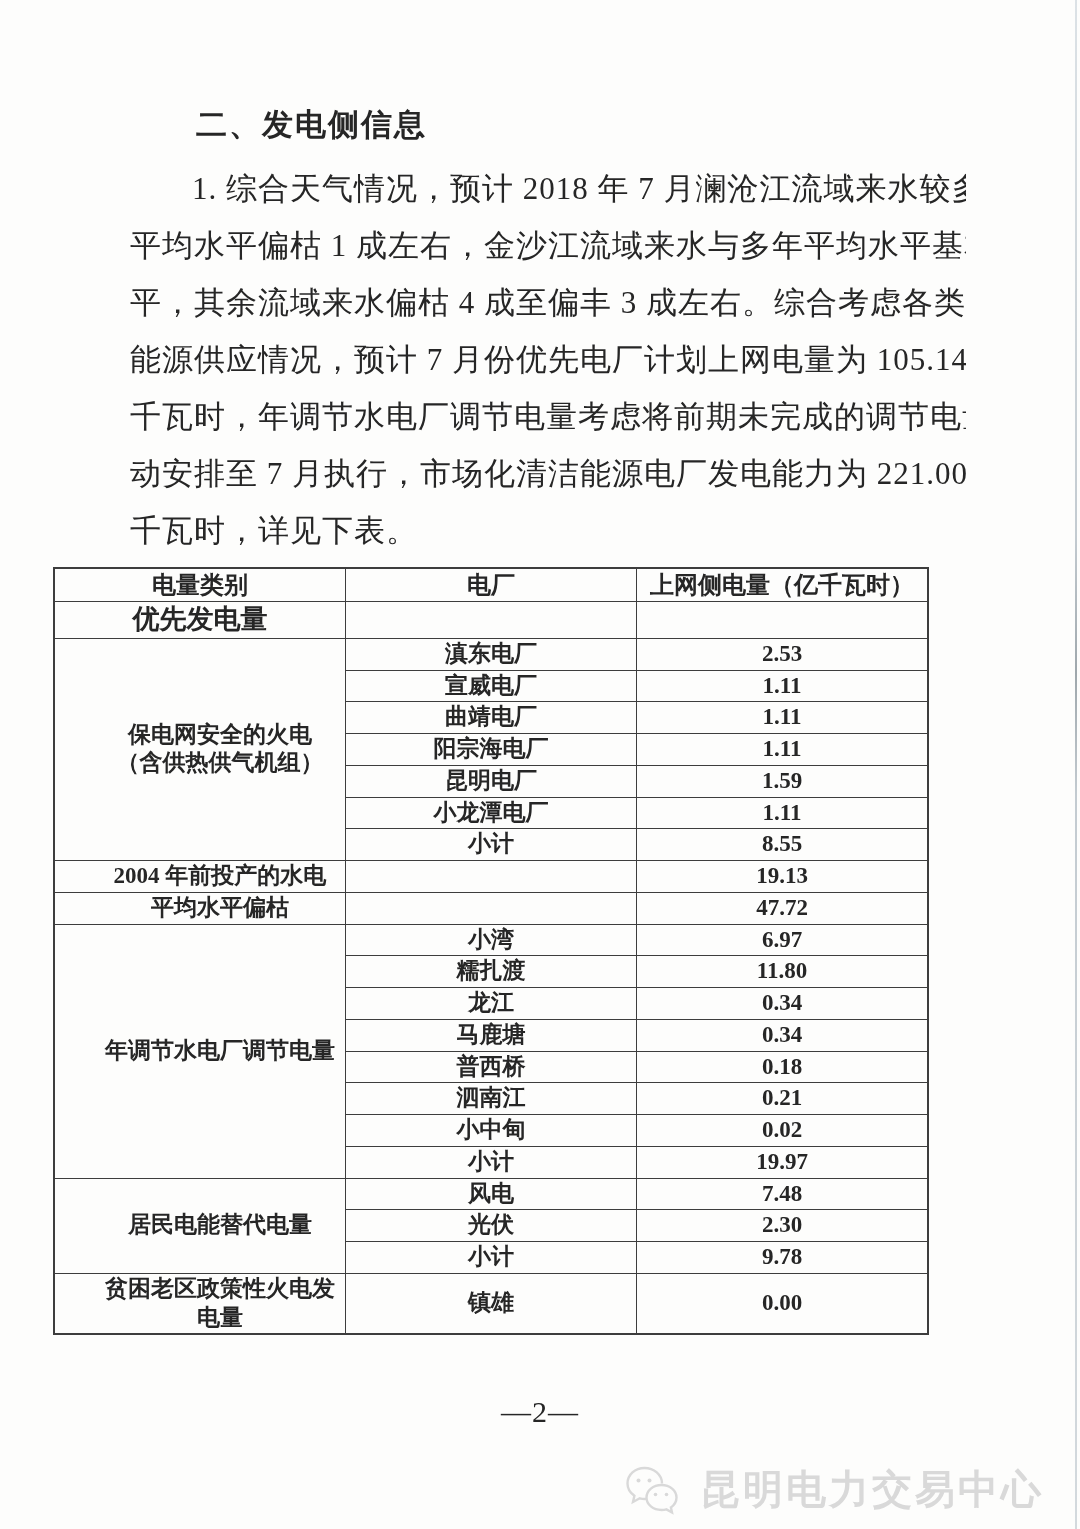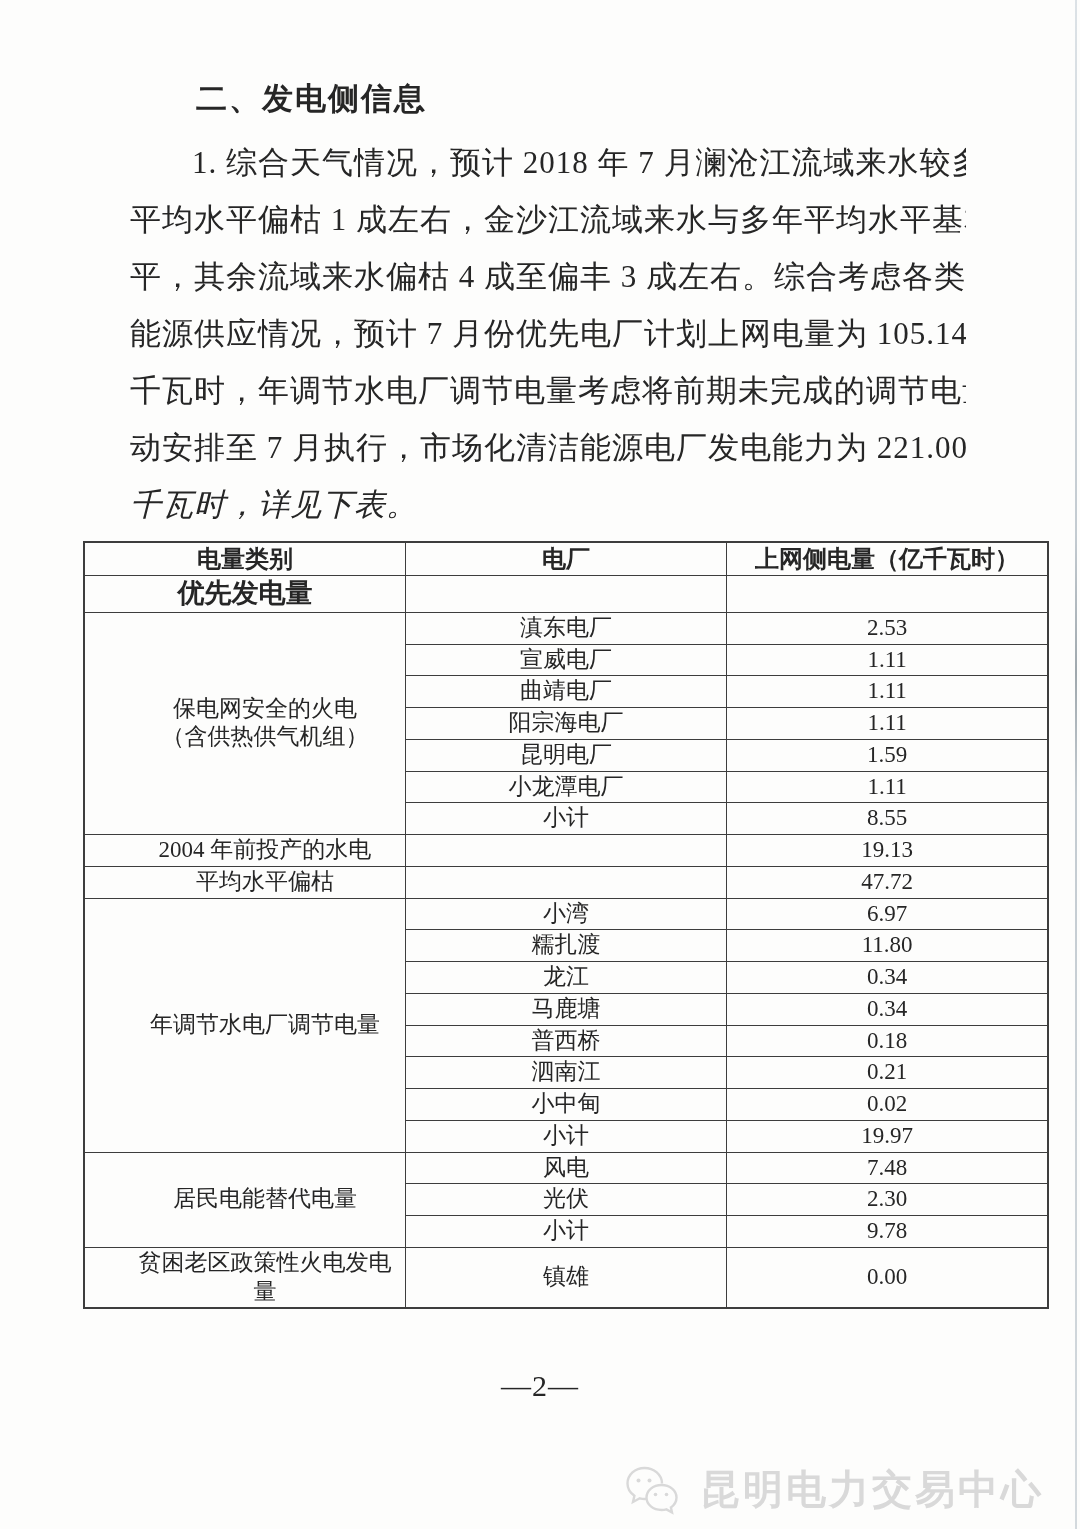--- a/index.html
+++ b/index.html
@@ -19,57 +19,58 @@
     position:relative;
     overflow:hidden;
   }
   .page-edge{
     position:absolute;top:0;right:3px;width:2px;height:100%;
     background:linear-gradient(to bottom,#d6dde2 0%,#b9c2c9 35%,#8e989e 44%,#b9c2c9 52%,#ccd3d8 100%);
     opacity:.85;
   }
   .heading{
     margin:0;
-    padding:78px 0 0 196px;
+    padding:104px 0 0 196px;
     font-size:31px;
     font-weight:bold;
     font-family:"Liberation Sans","DejaVu Sans",sans-serif;
     letter-spacing:2px;
   }
   .para{
     margin:14px 114px 0 130px;
     font-size:31px;
     letter-spacing:1px;
   }
   .para .line{
     height:57px;
     line-height:57px;
     white-space:nowrap;
     overflow:hidden;
     text-align:justify;
     text-align-last:justify;
   }
   .para .line.first{ text-indent:62px; }
-  .para .line.last{ text-align-last:left;font-style:italic; }
+  .para .line.last{ text-align-last:left; }
   .power-table{
-    margin:8px 0 0 83px;
-    width:966px;
+    margin:8px 0 0 53px;
+    width:876px;
     border-collapse:collapse;
     table-layout:fixed;
     border:2px solid var(--border);
     font-size:23px;
   }
   .power-table th,.power-table td{
     border:1px solid var(--border);
     text-align:center;
     vertical-align:middle;
     padding:1px 4px;
     height:29px;
     line-height:1.25;
     overflow:hidden;
+    font-weight:bold;
   }
   .power-table thead th{
     height:31px;
     font-weight:bold;
     font-size:24px;
     font-family:"Liberation Sans","DejaVu Sans",sans-serif;
   }
   .power-table .section-cell{
     font-weight:bold;
     font-size:27px;

